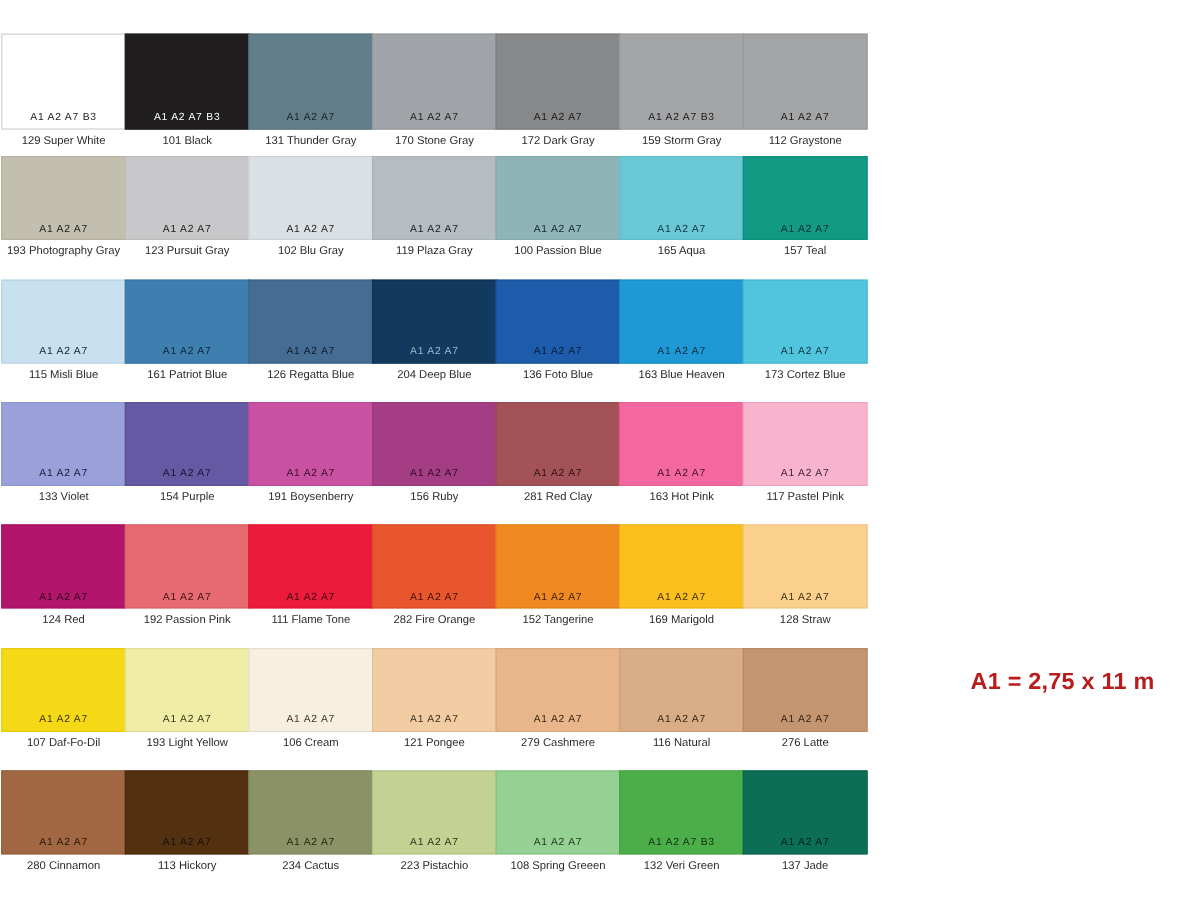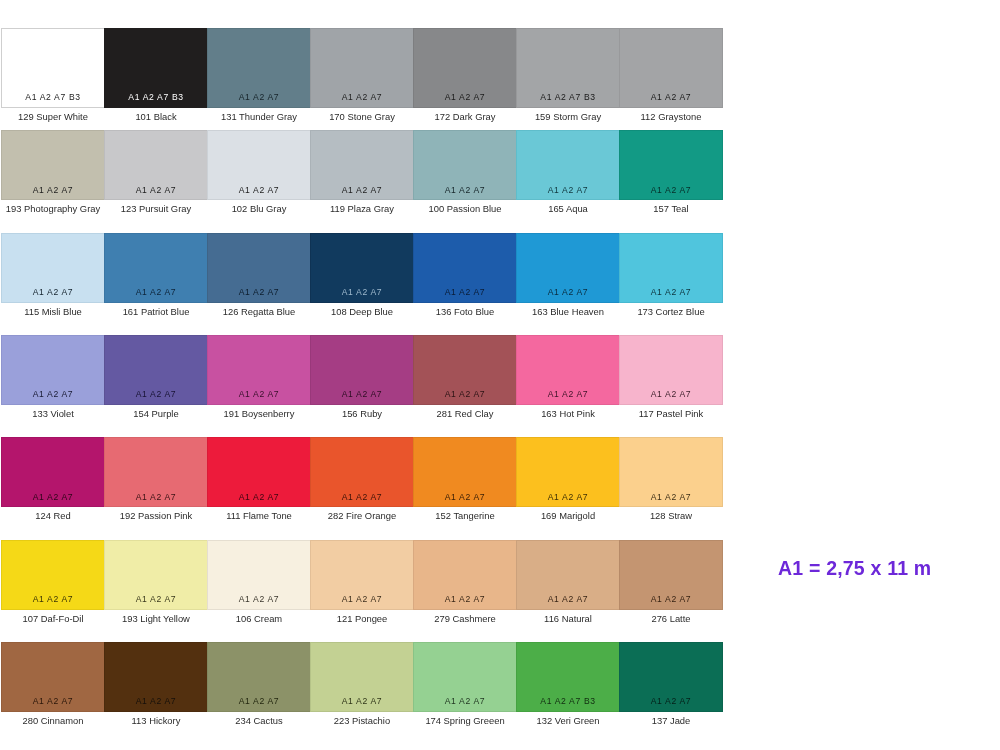--- a/index.html
+++ b/index.html
@@ -76,24 +76,25 @@
   .legend {
     position: absolute;
     left: 778px;
     top: 553px;
     width: 215px;
   }
 
   .legend-line {
     font-size: 19.5px;
     font-weight: bold;
-    color: #6d28d9;
+    color: #b91c1c;
     line-height: 1.62;
     white-space: nowrap;
     letter-spacing: 0.2px;
+    text-align: center;
   }
 </style>
 </head>
 <body>
 
 <div id="chart-root">
   <div class="swatch-grid">
       <div class="swatch-row" style="margin-bottom: 8px;">
         <div class="swatch-cell">
           <div class="swatch-chip" style="height: 80px; background: rgb(255, 255, 255); border-color: rgb(207, 207, 207);">
@@ -198,21 +199,21 @@
         <div class="swatch-cell">
           <div class="swatch-chip" style="height: 70px; background: rgb(69, 108, 146); border-color: rgb(63, 100, 134);">
             <div class="swatch-codes" style="color: rgb(12, 28, 44);">A1  A2   A7</div>
           </div>
           <div class="swatch-label">126 Regatta Blue</div>
         </div>
         <div class="swatch-cell">
           <div class="swatch-chip" style="height: 70px; background: rgb(17, 58, 94); border-color: rgb(15, 51, 84);">
             <div class="swatch-codes" style="color: rgb(159, 185, 205);">A1  A2   A7</div>
           </div>
-          <div class="swatch-label">108 Deep Blue</div>
+          <div class="swatch-label">204 Deep Blue</div>
         </div>
         <div class="swatch-cell">
           <div class="swatch-chip" style="height: 70px; background: rgb(29, 92, 171); border-color: rgb(26, 84, 156);">
             <div class="swatch-codes" style="color: rgb(10, 28, 54);">A1  A2   A7</div>
           </div>
           <div class="swatch-label">136 Foto Blue</div>
         </div>
         <div class="swatch-cell">
           <div class="swatch-chip" style="height: 70px; background: rgb(31, 153, 213); border-color: rgb(28, 141, 197);">
             <div class="swatch-codes" style="color: rgb(10, 44, 63);">A1  A2   A7</div>
@@ -380,21 +381,21 @@
         <div class="swatch-cell">
           <div class="swatch-chip" style="height: 70px; background: rgb(195, 209, 147); border-color: rgb(181, 195, 136);">
             <div class="swatch-codes" style="color: rgb(47, 53, 24);">A1  A2   A7</div>
           </div>
           <div class="swatch-label">223 Pistachio</div>
         </div>
         <div class="swatch-cell">
           <div class="swatch-chip" style="height: 70px; background: rgb(149, 209, 146); border-color: rgb(137, 195, 134);">
             <div class="swatch-codes" style="color: rgb(31, 53, 32);">A1  A2   A7</div>
           </div>
-          <div class="swatch-label">174 Spring Greeen</div>
+          <div class="swatch-label">108 Spring Greeen</div>
         </div>
         <div class="swatch-cell">
           <div class="swatch-chip" style="height: 70px; background: rgb(76, 174, 72); border-color: rgb(69, 162, 65);">
             <div class="swatch-codes" style="color: rgb(17, 45, 16);">A1  A2   A7   B3</div>
           </div>
           <div class="swatch-label">132 Veri Green</div>
         </div>
         <div class="swatch-cell">
           <div class="swatch-chip" style="height: 70px; background: rgb(11, 110, 85); border-color: rgb(10, 100, 78);">
             <div class="swatch-codes" style="color: rgb(4, 32, 25);">A1  A2   A7</div>

